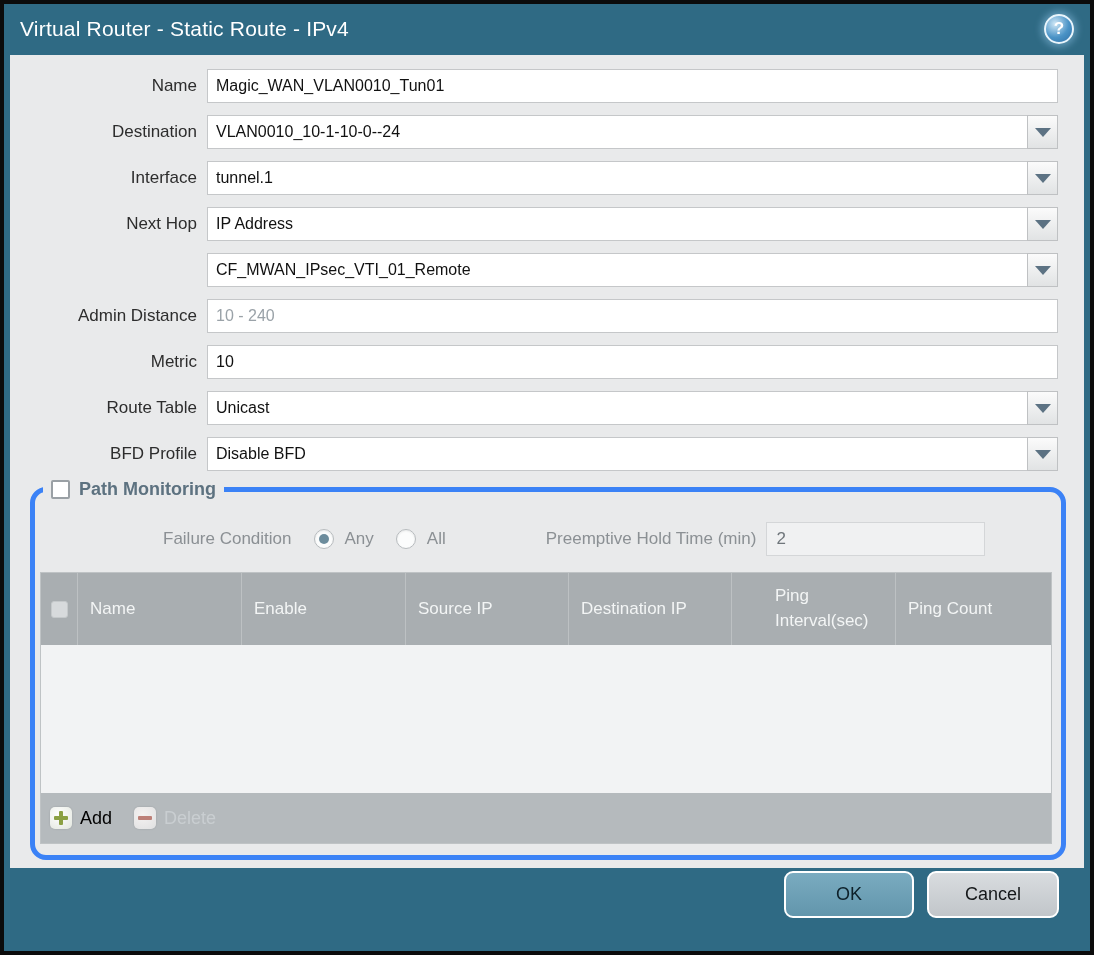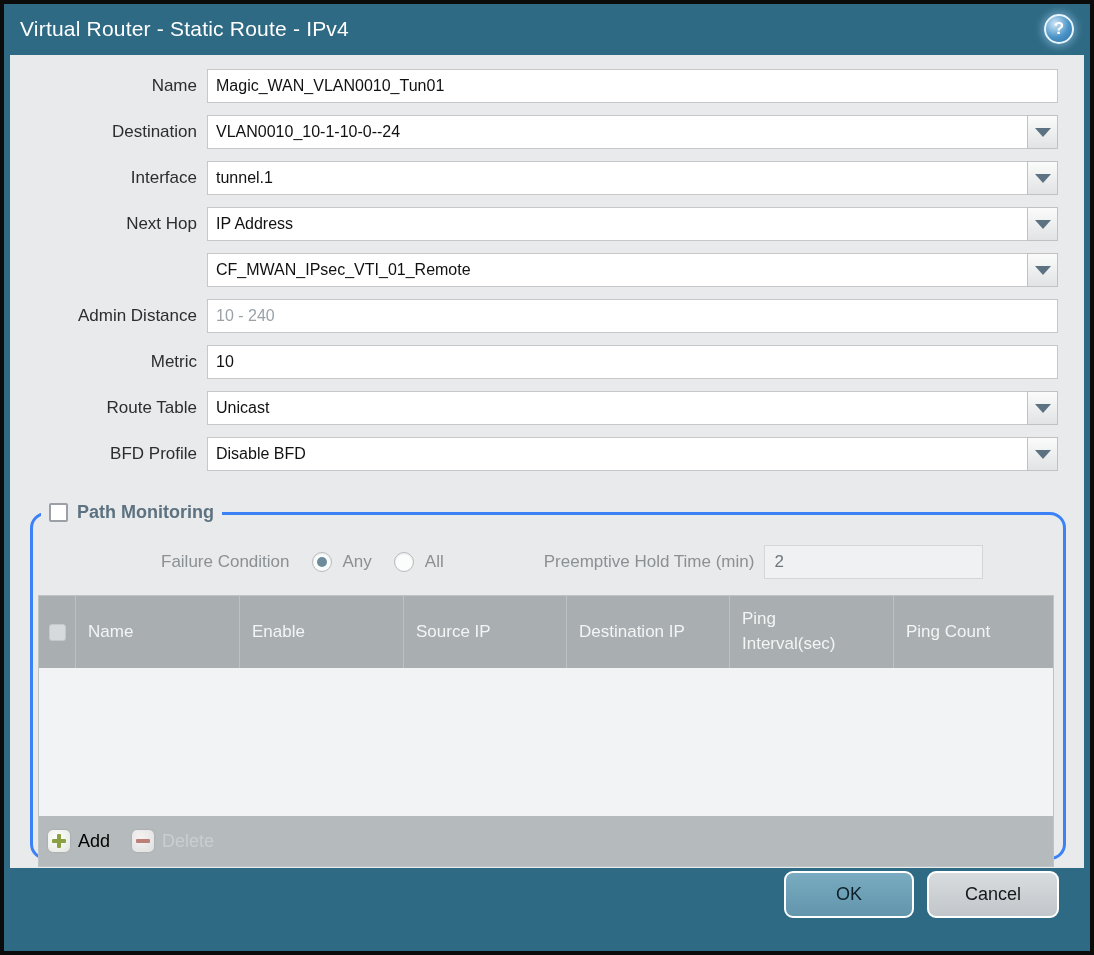--- a/index.html
+++ b/index.html
@@ -37,38 +37,38 @@
   .ti::placeholder { color: #9aa2a8; }
   .combo .ti { border-right: none; }
   .ddbtn {
     width: 31px; height: 34px; border: 1px solid #bfc1c3;
     background: linear-gradient(#fbfbfb, #e1e3e4);
     display: flex; align-items: center; justify-content: center; cursor: pointer;
   }
   .tri { width: 0; height: 0; border-left: 8px solid transparent; border-right: 8px solid transparent; border-top: 9px solid #5c7283; }
 
   
-  .pm { position: absolute; left: 20px; right: 18px; top: 432px; bottom: 8px; border: 3px solid #3b82f6; border-radius: 16px; margin-top: 25px; }
+  .pm { position: absolute; left: 20px; right: 18px; top: 432px; bottom: 8px; border: 5px solid #3b82f6; border-radius: 16px; }
   .pm-legend { position: absolute; top: -13px; left: 8px; background: #e9eaeb; padding: 0 8px; display: flex; align-items: center; gap: 9px; }
   .pm-check { width: 19px; height: 19px; background: #fff; border: 2px solid #9aa0a5; border-radius: 2px; cursor: pointer; }
   .pm-title { font-size: 18px; font-weight: bold; color: #5d7280; }
 
   .pm-controls { display: flex; align-items: center; margin-top: 30px; height: 34px; font-size: 17px; color: #8b9094; }
   .fc-label { margin-left: 128px; }
   .radio { width: 20px; height: 20px; border-radius: 50%; background: #fbfcfc; border: 1px solid #b7bbbe; box-shadow: inset 0 1px 2px rgba(0,0,0,.08); margin: 0 11px 0 22px; position: relative; flex: none; cursor: pointer; }
   .radio.sel::after { content: ""; position: absolute; left: 4px; top: 4px; right: 4px; bottom: 4px; border-radius: 50%; background: #6c8c9c; }
   .pht-label { margin-left: 100px; }
   .di { width: 219px; height: 34px; background: #f0f1f2; border: 1px solid #d4d6d8; color: #6f767b; font-size: 17px; padding: 0 9px; margin-left: 10px; font-family: inherit; }
 
   
   .tbl { position: absolute; left: 5px; right: 9px; top: 80px; border: 1px solid #bfc3c5; }
   .thead { display: flex; background: #a9aeb1; height: 72px; align-items: stretch; }
   .th { display: flex; align-items: center; padding: 0 12px; color: #f3f5f5; font-size: 17px; border-right: 1px solid #bdc1c3; }
   .c0 { width: 37px; padding: 0; justify-content: center; }
-  .c1 { width: 164px; } .c2 { width: 164px; } .c3 { width: 163px; } .c4 { width: 163px; } .c5 { width: 164px; }
+  .c1 { width: 164px; } .c2 { width: 164px; } .c3 { width: 163px; } .c4 { width: 163px; } .c5 { width: 164px; justify-content: flex-end; }
   .c6 { flex: 1; border-right: none; }
   .wrap { max-width: 108px; display: inline-block; line-height: 1.45; }
   .th-cb { width: 17px; height: 17px; background: #d7dadc; border: 1px solid #c5c9cb; border-radius: 3px; }
   .tbody { height: 148px; background: #f2f3f4; }
   .tfoot { height: 50px; background: #b5babd; display: flex; align-items: center; padding-left: 9px; gap: 22px; }
   .tb-btn { display: flex; align-items: center; gap: 8px; font-size: 18px; cursor: pointer; background: none; border: none; font-family: inherit; }
   .icon-sq { width: 22px; height: 22px; border-radius: 5px; background: radial-gradient(circle at 40% 35%, #ffffff, #e2e6de); position: relative; flex: none; box-shadow: 0 0 2px rgba(0,0,0,.15); }
   .plus::before  { content: ""; position: absolute; left: 4px; top: 9px; width: 14px; height: 4px; background: #8ba043; border-radius: 1px; }
   .plus::after   { content: ""; position: absolute; left: 9px; top: 4px; width: 4px; height: 14px; background: #8ba043; border-radius: 1px; }
   .minus-sq { background: radial-gradient(circle at 40% 35%, #f5f2f1, #dfe0e1); }

